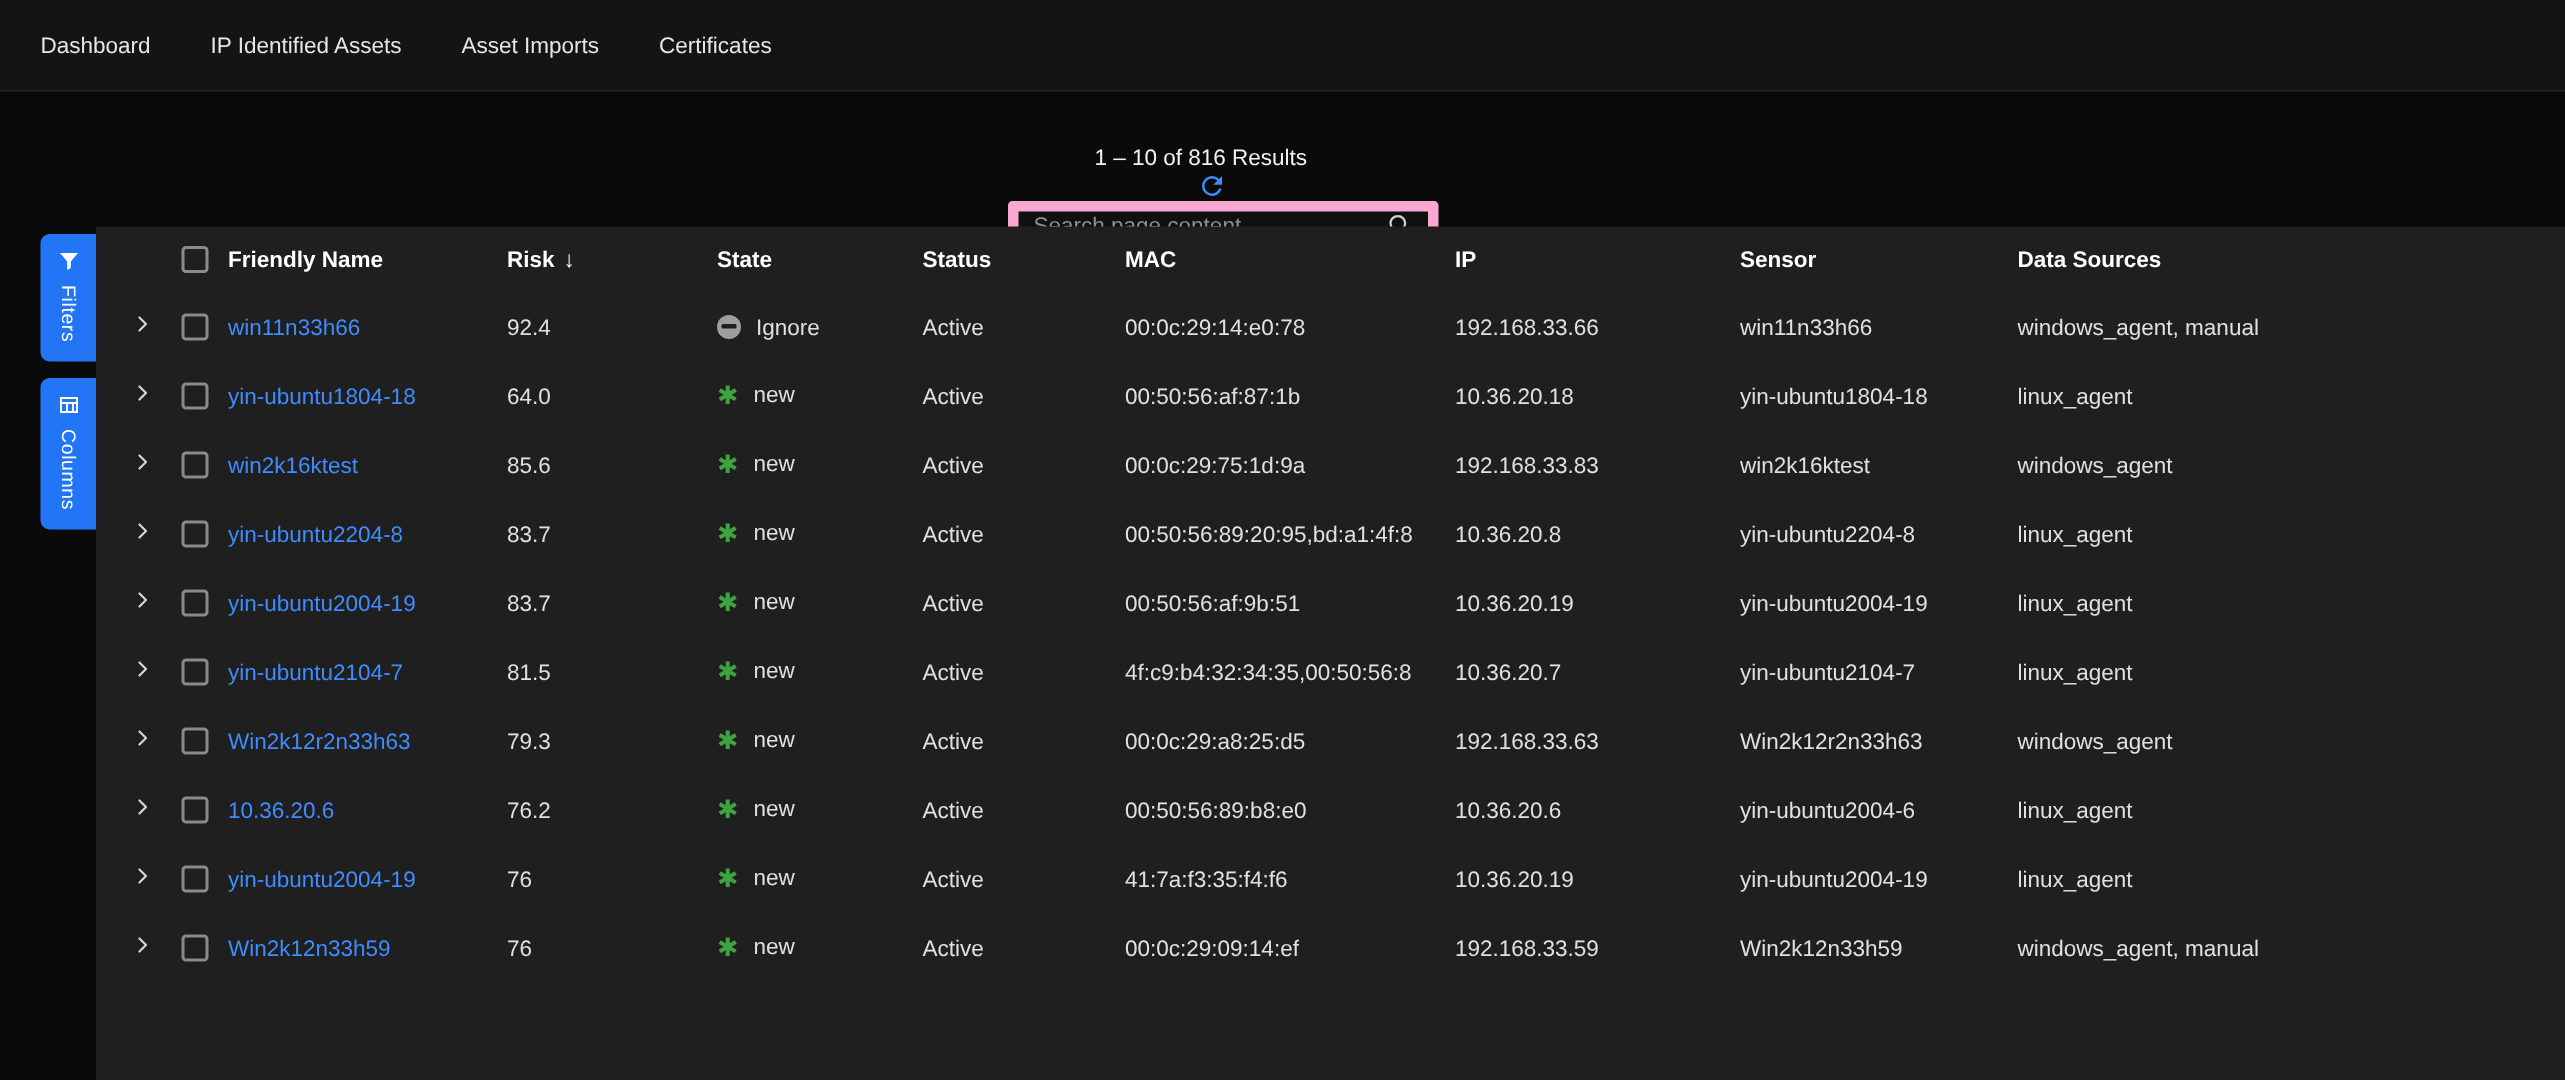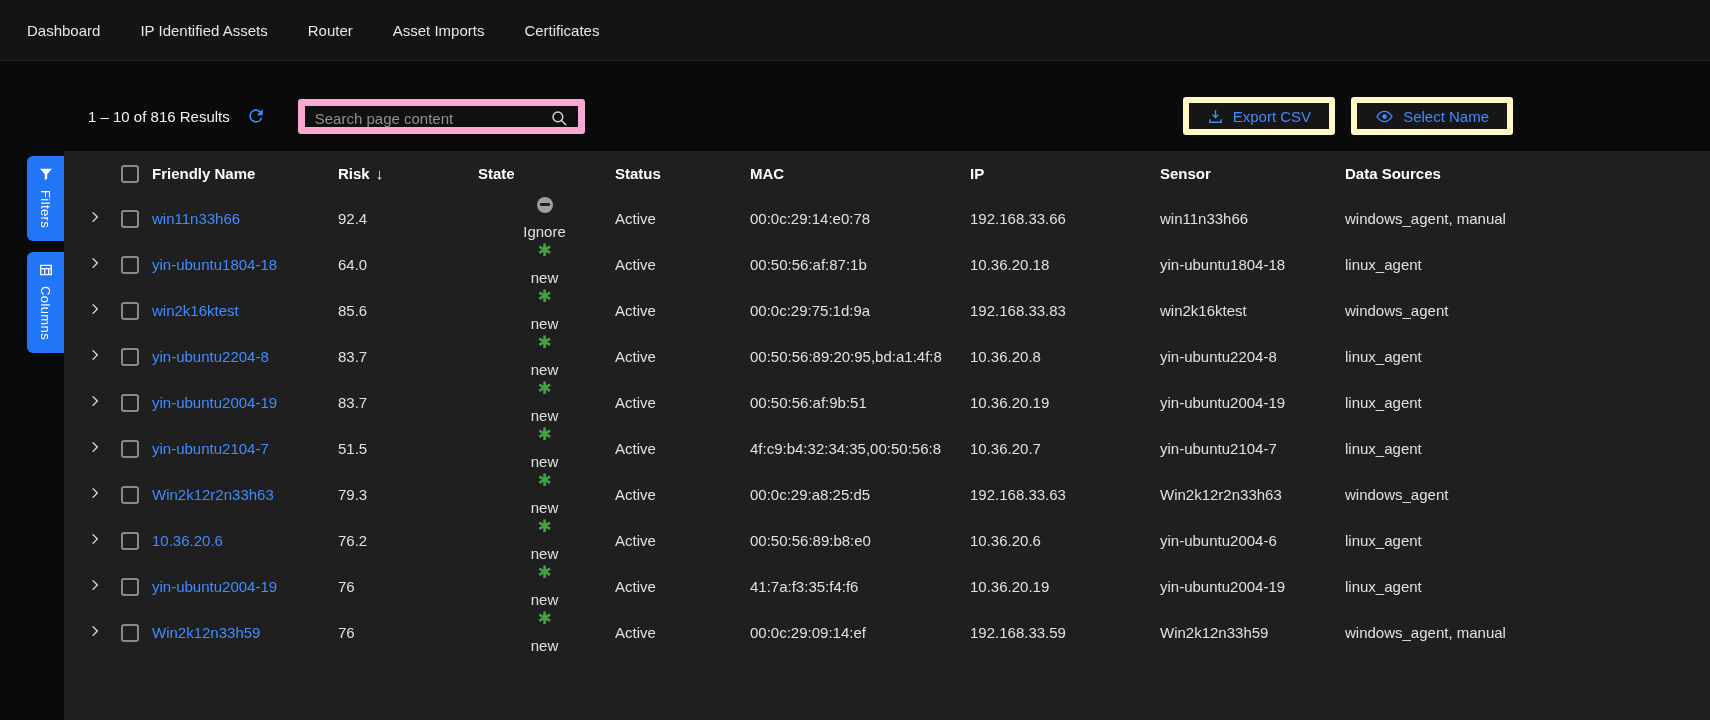--- a/index.html
+++ b/index.html
@@ -37,20 +37,21 @@
     height: 3px;
     background: #2e86ff;
   }
 
   
   .toolbar {
     display: flex;
     align-items: center;
     margin: 36px 197px 0 88px;
     height: 38px;
+    flex-direction: column;
   }
   .results-text { font-size: 15px; color: #f2f2f2; white-space: nowrap; }
   .icon-btn {
     margin-left: 14px;
     width: 24px; height: 24px;
     display: flex; align-items: center; justify-content: center;
     background: none; border: none; cursor: pointer;
   }
   .search-box {
     margin-left: 30px;
@@ -151,21 +152,21 @@
     background: transparent;
     cursor: pointer;
     display: inline-block;
     vertical-align: middle;
   }
   .chevron { display: inline-flex; cursor: pointer; }
   .link { color: #3f8cff; text-decoration: none; cursor: pointer; }
 
   .sort-arrow { font-weight: 400; margin-left: 6px; font-size: 15px; color: #fff; }
 
-  .state-wrap { display: flex; align-items: center; gap: 10px; flex-direction: column; }
+  .state-wrap { display: flex; align-items: flex-start; gap: 10px; }
   .state-icon.new::before {
     content: "✱";
     color: #3fa33f;
     font-size: 17px;
     line-height: 1;
   }
   .state-icon.ignore {
     width: 16px; height: 16px;
     background: #9e9e9e;
     border-radius: 50%;
@@ -180,21 +181,20 @@
     background: #1f1f1f;
     border-radius: 1px;
   }
 </style>
 </head>
 <body>
 
 <nav class="navbar">
   <div class="nav-tab">Dashboard</div>
   <div class="nav-tab">IP Identified Assets</div>
-  <div class="nav-tab">Router</div>
   <div class="nav-tab">Asset Imports</div>
   <div class="nav-tab">Certificates</div>
 </nav>
 
 <div class="toolbar">
   <span class="results-text">1 – 10 of 816 Results</span>
 
   <button class="icon-btn">
     <span style="display:inline-flex;">
       <svg viewBox="0 0 24 24" width="20" height="20">
@@ -401,21 +401,21 @@
         <tr>
     <td class="cell-expand">
       <span class="chevron">
         <svg viewBox="0 0 24 24" width="14" height="14">
                 <path d="M8.5 4.5L16 12l-7.5 7.5" fill="none" stroke="#d8d8d8" stroke-width="2.4" stroke-linecap="round" stroke-linejoin="round"></path>
               </svg>
       </span>
     </td>
     <td class="cell-check"><input type="checkbox" class="cbx" style=""></td>
     <td><a class="link">yin-ubuntu2104-7</a></td>
-    <td>51.5</td>
+    <td>81.5</td>
     <td>
       <span class="state-wrap">
         <span class="state-icon new"></span>
         <span>new</span>
       </span>
     </td>
     <td>Active</td>
     <td>4f:c9:b4:32:34:35,00:50:56:8</td>
     <td>10.36.20.7</td>
     <td>yin-ubuntu2104-7</td>

